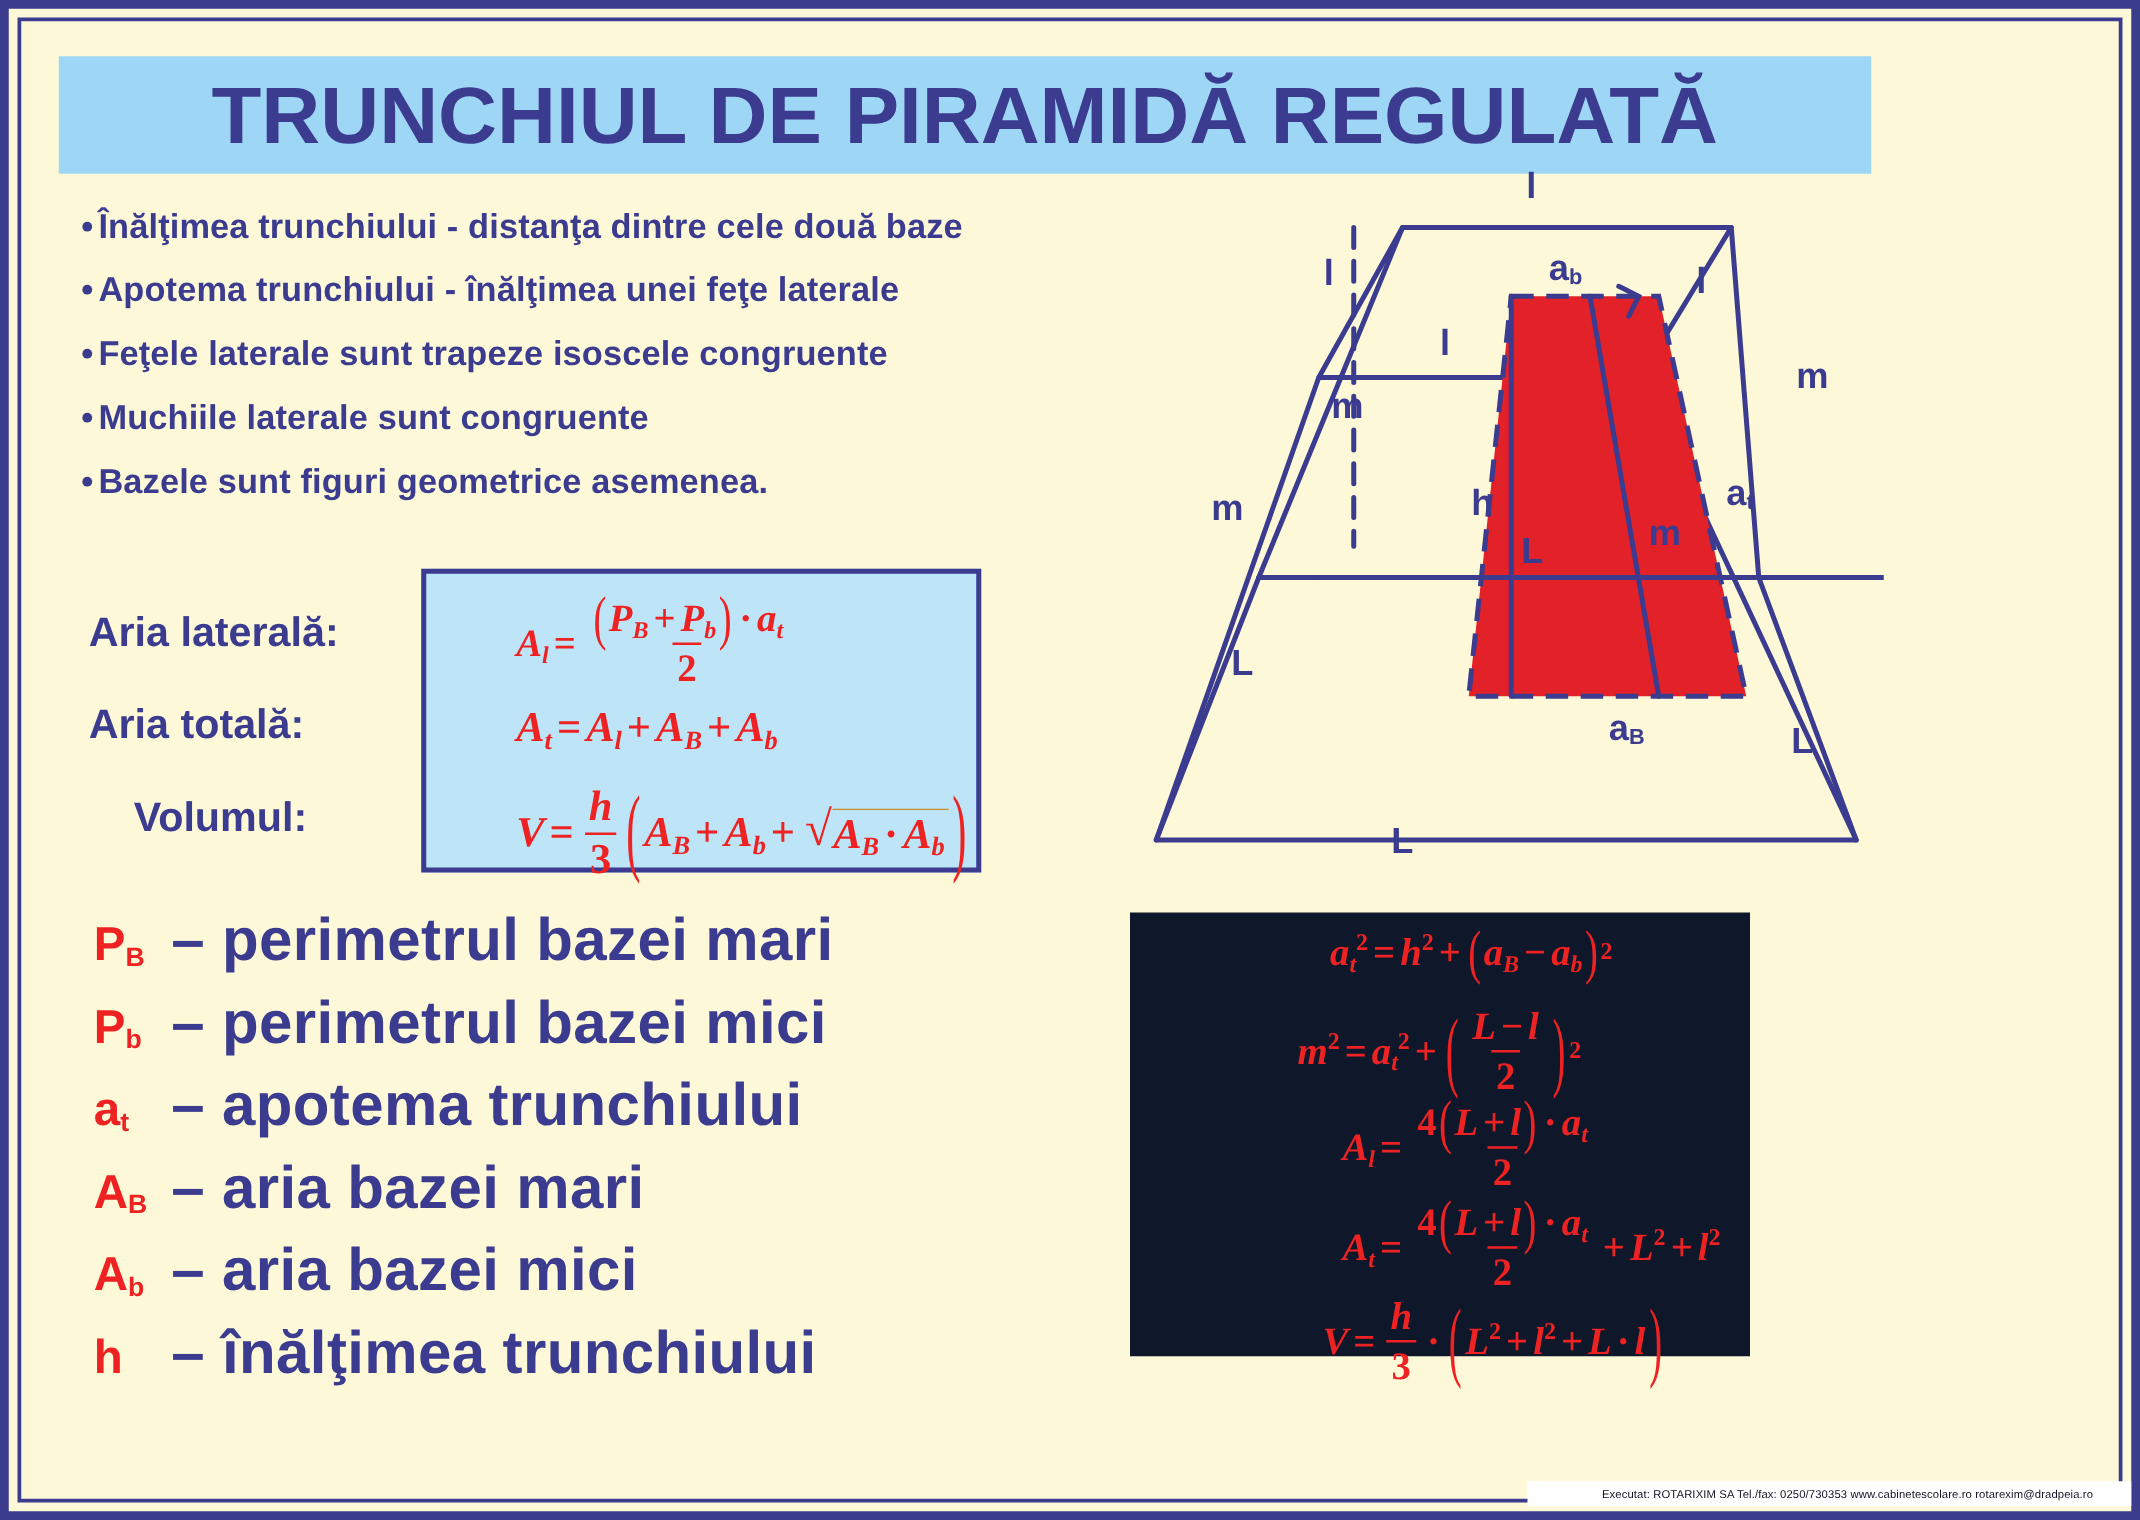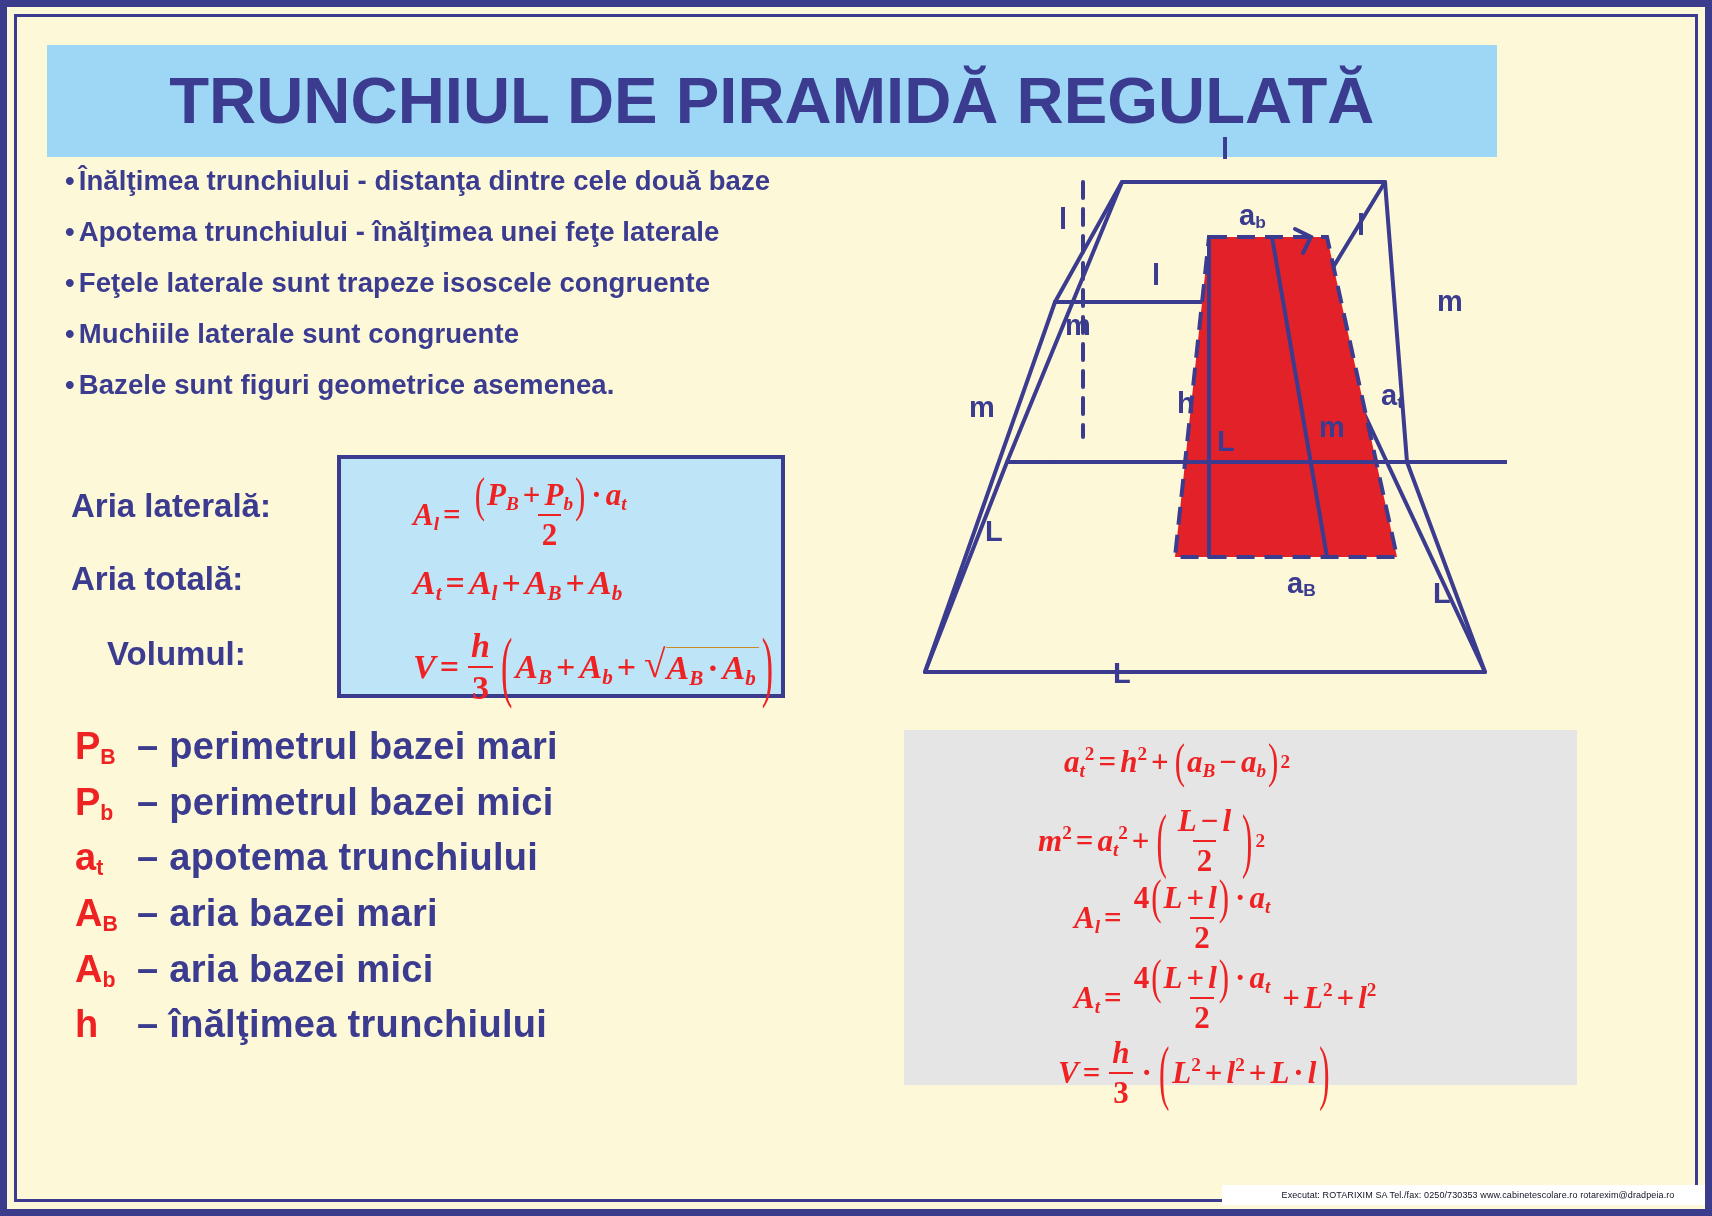--- a/index.html
+++ b/index.html
@@ -24,21 +24,21 @@
     background: #fdf9d8;
     box-sizing: border-box;
   }
 
   
   #title-band {
     position: absolute;
     left: 40px;
     top: 38px;
     width: 1450px;
-    height: 112px;
+    height: 94px;
     background: #9ed7f5;
     display: flex;
     align-items: center;
     justify-content: center;
   }
   #title-text {
     font-family: "Liberation Sans Narrow", "Liberation Sans", sans-serif;
     font-weight: bold;
     font-size: 64px;
     letter-spacing: 0px;
@@ -189,21 +189,21 @@
     min-width: 62px;
   }
   .legend-sym sub {
     font-size: 0.56em;
     vertical-align: -0.22em;
   }
   .legend-desc {
     color: #3b3b8f;
     font-family: "Liberation Sans", sans-serif;
     font-weight: bold;
-    font-size: 38px;
+    font-size: 48px;
     letter-spacing: 0.3px;
   }
 
   
   #figure {
     position: absolute;
     left: 880px;
     top: 130px;
     width: 620px;
     height: 590px;
@@ -216,23 +216,23 @@
     font-weight: bold;
     font-size: 29px;
   }
   .fig-label sub { font-size: 0.6em; vertical-align: -0.2em; }
 
   
   #yellow-box {
     position: absolute;
     left: 897px;
     top: 723px;
-    width: 673px;
+    width: 496px;
     height: 355px;
-    background: #e5e5e5;
+    background: #0f172a;
   }
   .ybox-row {
     position: absolute;
     color: #ee2222;
     font-family: "Liberation Serif", serif;
     font-style: italic;
     font-weight: bold;
     white-space: nowrap;
   }
   #y1 { left: 118px; top: 14px;  font-size: 31px; }

